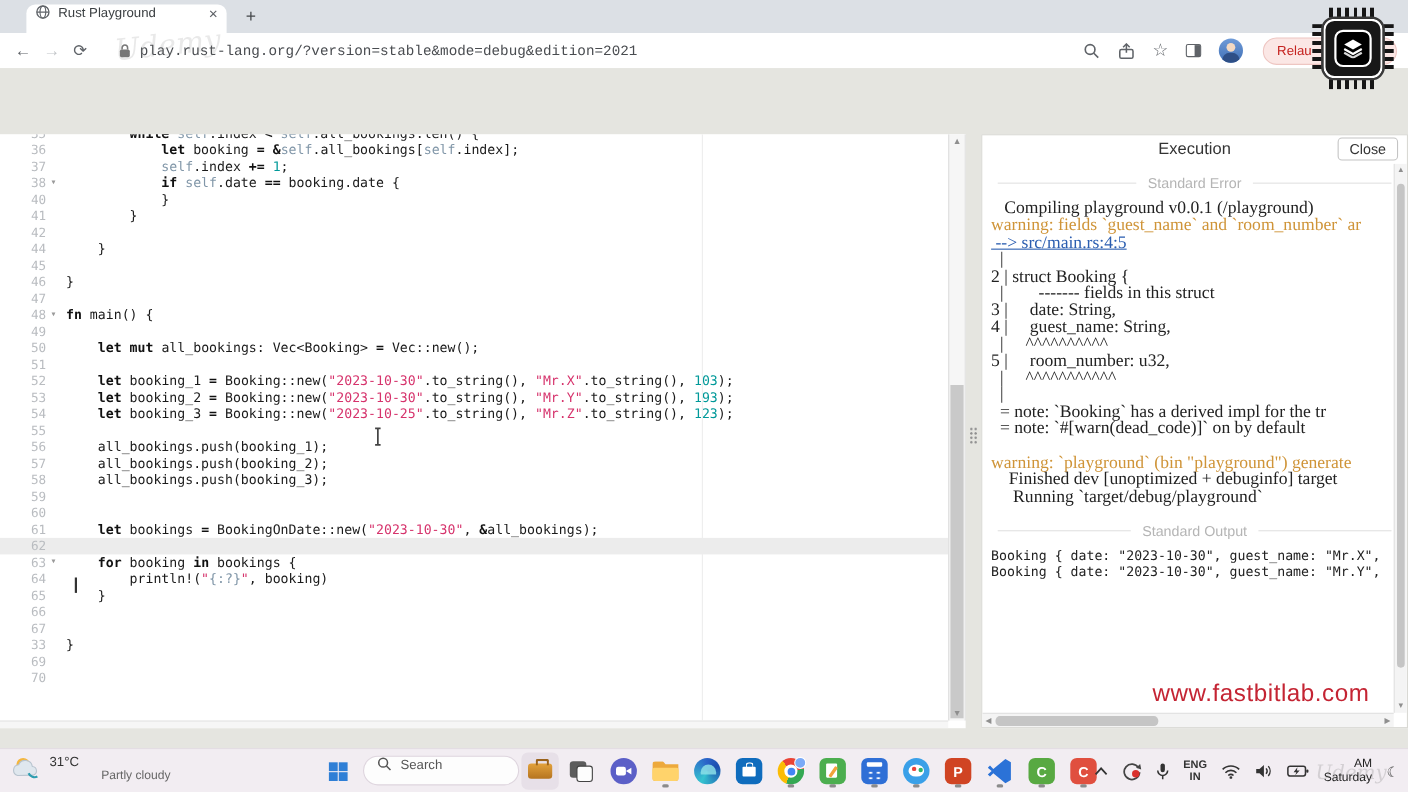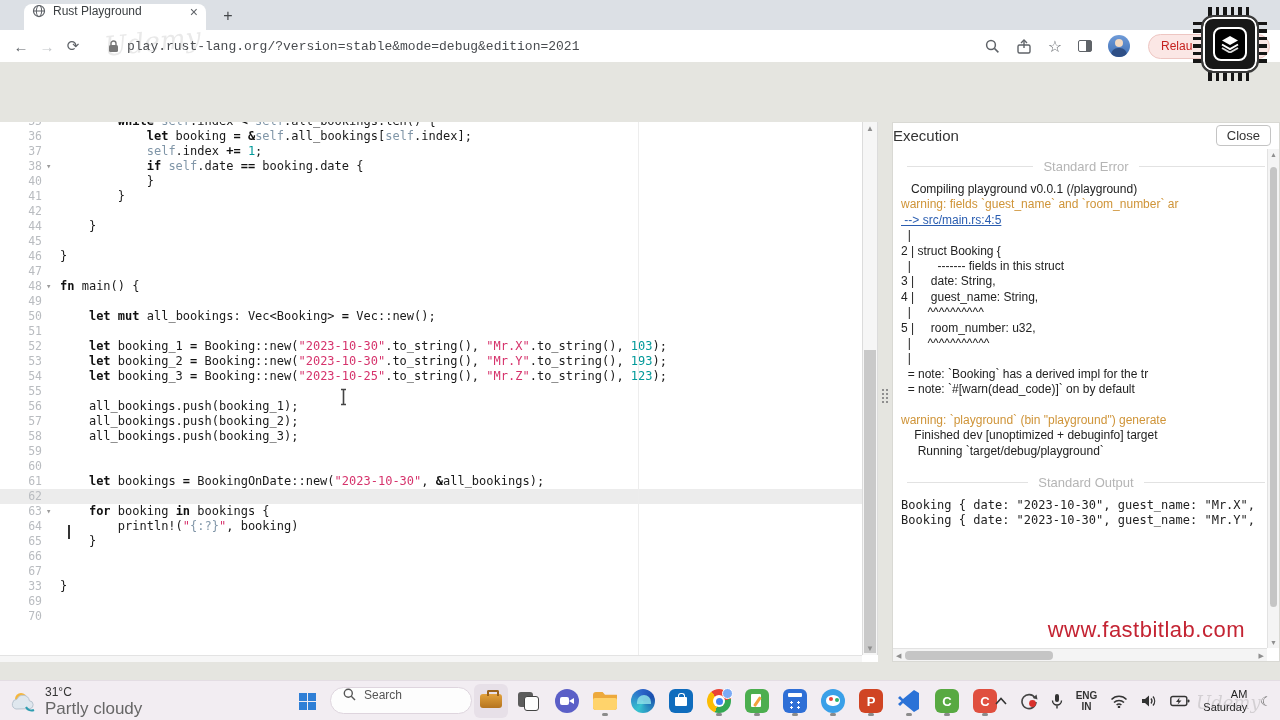--- a/index.html
+++ b/index.html
@@ -69,41 +69,41 @@
   #ed-vscroll { position:absolute; right:0; top:0; bottom:7px; width:16px; background:#f6f6f6; border-left:1px solid #dcdcdc; border-right:1px solid #dcdcdc; }
   #ed-vscroll .arr { position:absolute; left:0; right:0; text-align:center; font-size:8px; color:#8f8f8f; }
   #ed-thumb { position:absolute; left:1px; right:1px; top:228px; height:303px; background:#c9c9c9; }
   #ed-hscroll { position:absolute; left:0; right:16px; bottom:0; height:7px; background:#f6f6f6; border-top:1px solid #e3e3e3; }
 
   #divider { position:absolute; left:878px; top:0; width:14px; height:540px; background:#e5e5e0; }
   #handle { position:absolute; left:3px; top:266px; width:8px; height:16px; background-image:radial-gradient(#8f8f8f 1px, transparent 1.2px); background-size:4px 4px; }
 
   #exec { position:absolute; left:892px; top:0; width:388px; height:540px; background:#fff; border:1px solid #d9d9d4; overflow:hidden; }
   #exec-head { height:26px; position:relative; }
-  #exec-title { text-align:left; font-size:15px; color:#333; line-height:26px; }
+  #exec-title { text-align:center; font-size:15px; color:#333; line-height:26px; }
   #exec-close { position:absolute; right:8px; top:2px; border:1px solid #c4c4c4; border-radius:4px; background:#fff; font-size:13px; color:#333; padding:2px 10px; }
   .secdiv { display:flex; align-items:center; gap:10px; color:#b5b5b5; font-size:13px; margin:10px 14px 8px 14px; }
   .secdiv::before, .secdiv::after { content:""; flex:1; height:1px; background:#e2e2e2; }
-  #exec-body { font-family:Liberation Sans, sans-serif; font-size:12px; padding-left:8px; }
+  #exec-body { font-family:Liberation Serif, serif; font-size:16px; padding-left:8px; }
   .xl { height:15.4px; line-height:15.4px; white-space:pre; color:#222; }
   .xl.warn { color:#cf9438; }
   .xl.link { color:#2a5db0; text-decoration:underline; }
   #fastbit { position:absolute; right:34px; bottom:18px; font-size:22px; font-weight:500; letter-spacing:.5px; color:#c42433; }
   #ex-hscroll { position:absolute; left:0; right:12px; bottom:0; height:13px; background:#f4f4f4; border-top:1px solid #e2e2e2; }
   #ex-hthumb { position:absolute; left:12px; top:2px; width:148px; height:9px; background:#c5c5c5; border-radius:4px; }
   .harr { position:absolute; top:0; font-size:7px; color:#8f8f8f; line-height:13px; }
   #ex-vscroll { position:absolute; right:0; top:26px; bottom:13px; width:12px; background:#f4f4f4; border-left:1px solid #e2e2e2; }
   #ex-vthumb { position:absolute; left:2px; right:2px; top:18px; height:440px; background:#c5c5c5; border-radius:4px; }
   #ex-vscroll .arr { position:absolute; left:0; right:0; text-align:center; font-size:7px; color:#8f8f8f; }
 
   
   #taskbar { position:absolute; top:680px; left:0; width:1280px; height:40px; background:#f2edf2; border-top:1px solid #e3dde3; }
   #weather { position:absolute; left:10px; top:4px; display:flex; gap:7px; align-items:center; }
   #weather .t1 { font-size:12px; color:#333; }
-  #weather .t2 { font-size:17px; color:#666; }
+  #weather .t2 { font-size:11px; color:#666;margin-left:47px; }
   #startbtn { position:absolute; left:299px; top:12px; width:17px; height:17px; display:grid; grid-template-columns:8px 8px; grid-template-rows:8px 8px; gap:1px; }
   #startbtn div { background:#2f7fd6; }
   #searchbox { position:absolute; left:330px; top:6px; width:142px; height:27px; background:#fdfdfd; border:1px solid #ded5de; border-radius:14px; display:flex; align-items:flex-start; gap:8px; padding-left:12px; }
   #searchbox span { font-size:12px; color:#555; }
   #apps { position:absolute; left:478px; top:5px; display:flex; gap:12px; }
   .app { width:26px; height:30px; position:relative; display:flex; align-items:center; justify-content:center; }
   .app .under { position:absolute; bottom:0; left:10px; width:6px; height:3px; border-radius:2px; background:#8b8b8b; }
   .sq { width:24px; height:24px; border-radius:6px; display:flex; align-items:center; justify-content:center; color:#fff; font-weight:bold; font-size:13px; }
   .hoverbg { position:absolute; inset:-2px -4px; background:#e7e0e8; border-radius:6px; }
   .ic-case { width:22px; height:14px; background:linear-gradient(#e3a23c,#b5741f); border-radius:3px; position:relative; }

